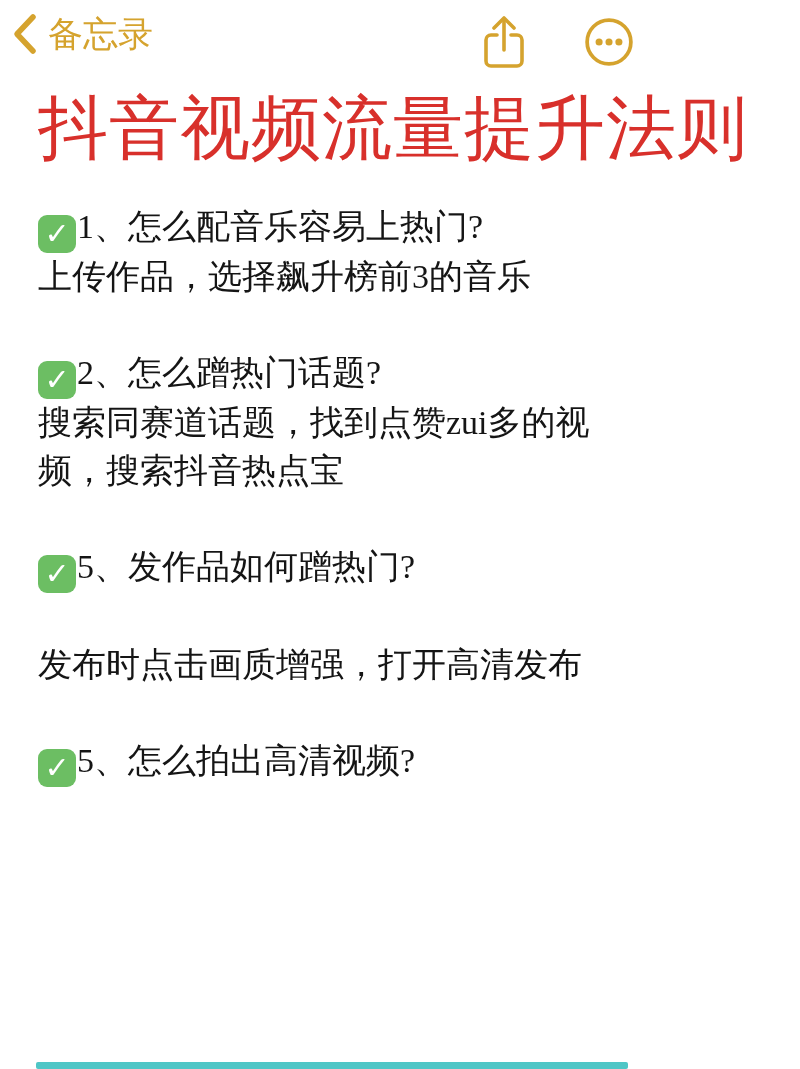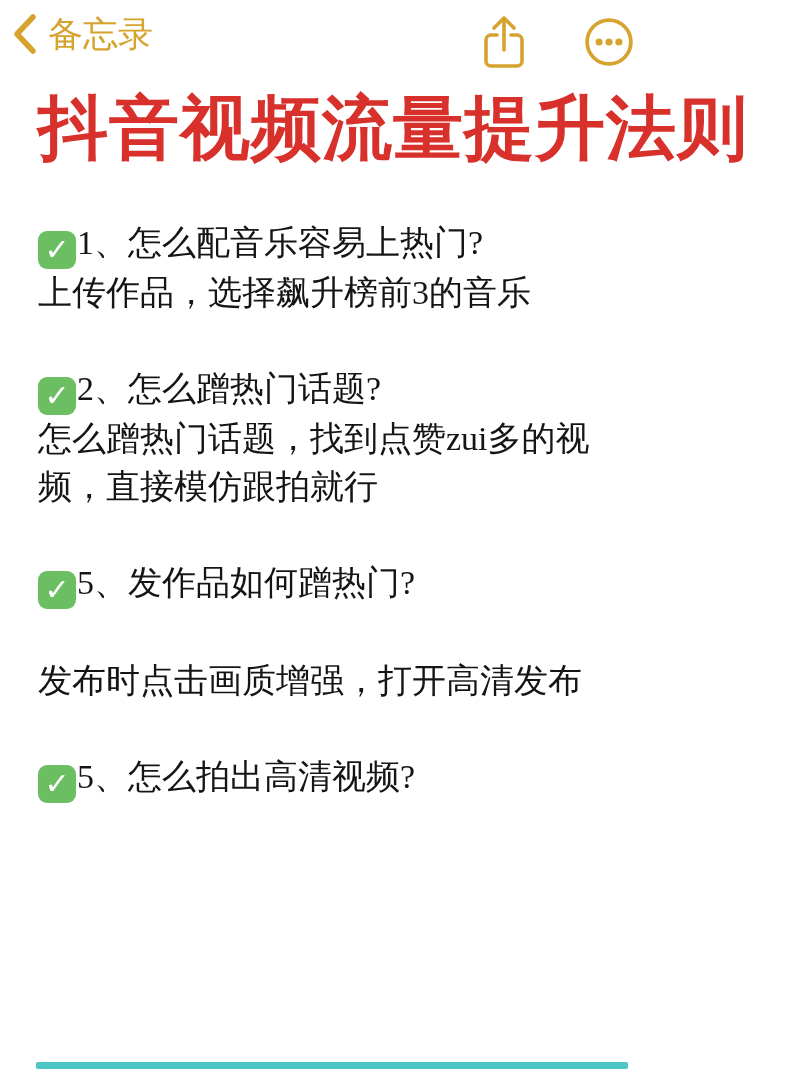--- a/index.html
+++ b/index.html
@@ -25,27 +25,27 @@
     font-size:35px;line-height:44px;
   }
   .nav-actions{display:flex;align-items:center;gap:56px;margin-top:2px;}
   .nav-icon{display:block;}
 
   
   .note{padding:0 58px 0 38px;}
   .note-title{
     margin:24px 0 0 0;
     font-family:"Liberation Sans","DejaVu Sans",sans-serif;
-    font-weight:700;
+    font-weight:400;
     font-size:70px;line-height:80px;
     color:#D8302B;
     letter-spacing:1px;
     white-space:nowrap;
   }
-  .sections{margin-top:51px;}
+  .sections{margin-top:35px;}
   .section{margin-bottom:48px;}
   .q-line{
     font-size:34px;line-height:48px;margin:0;
     display:block;
   }
   .check{
     display:inline-flex;align-items:center;justify-content:center;
     width:38px;height:38px;
     background:#6CBE63;
     border-radius:9px;
@@ -94,21 +94,21 @@
     <h1 class="note-title">抖音视频流量提升法则</h1>
 
     <div class="sections">
     <section class="section">
       <div class="q-line"><span class="check">✓</span><span>1、怎么配音乐容易上热门?</span></div>
       <p class="answer">上传作品，选择飙升榜前3的音乐</p>
     </section>
 
     <section class="section">
       <div class="q-line"><span class="check">✓</span><span>2、怎么蹭热门话题?</span></div>
-      <p class="answer">怎么蹭热门话题，找到点赞zui多的视频，直接模仿跟拍就行</p>
+      <p class="answer">搜索同赛道话题，找到点赞zui多的视频，搜索抖音热点宝</p>
     </section>
 
     <section class="section">
       <div class="q-line"><span class="check">✓</span><span>5、发作品如何蹭热门?</span></div>
     </section>
 
     <section class="section">
       <p class="answer">发布时点击画质增强，打开高清发布</p>
     </section>
 

